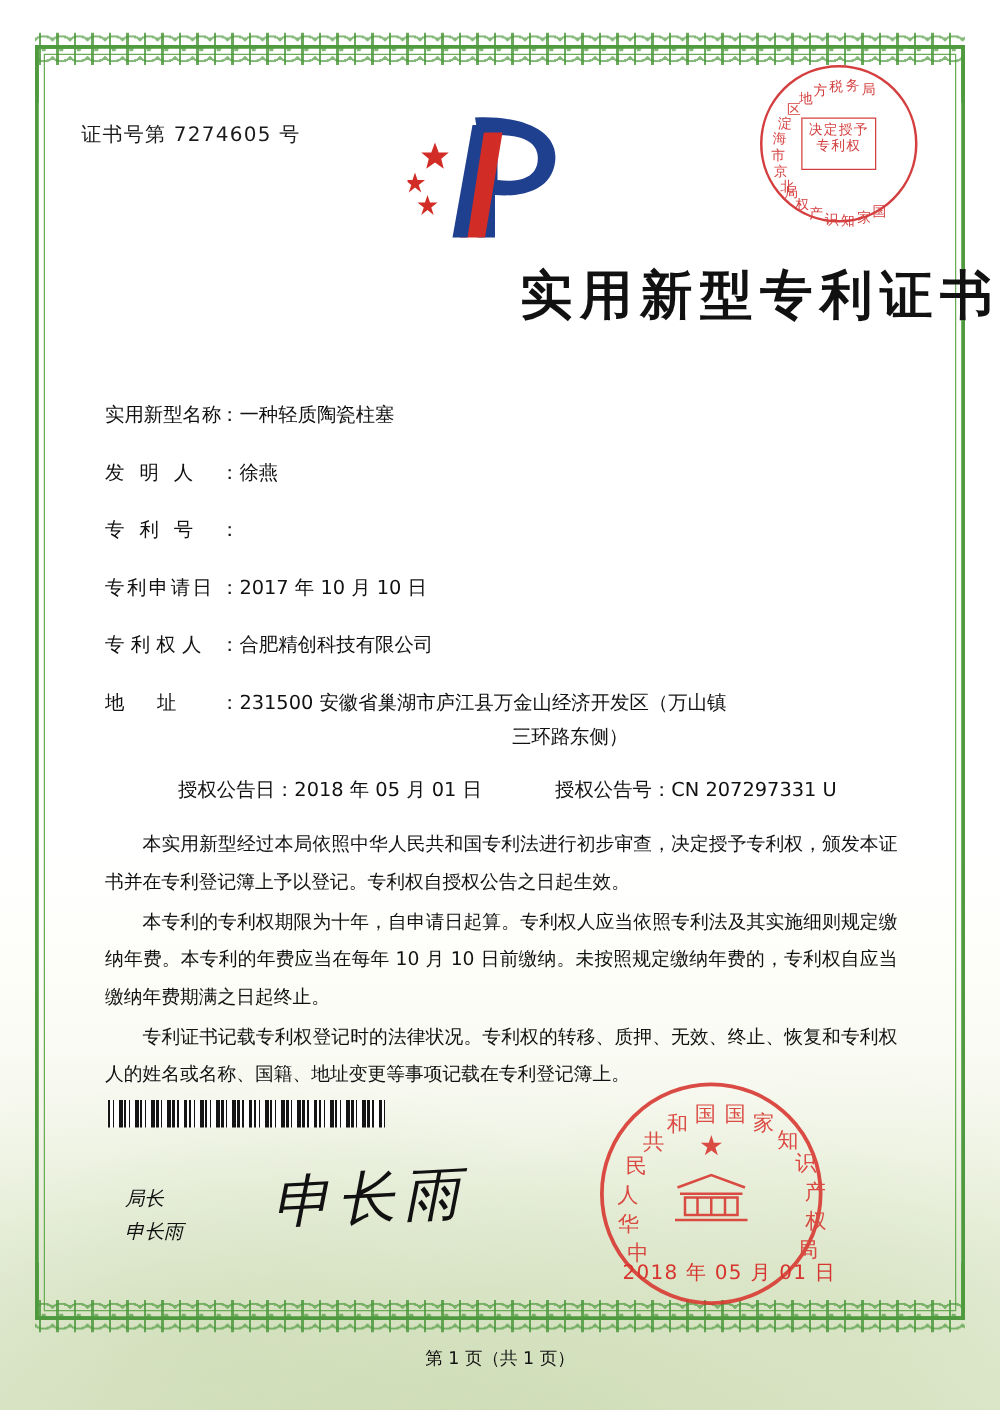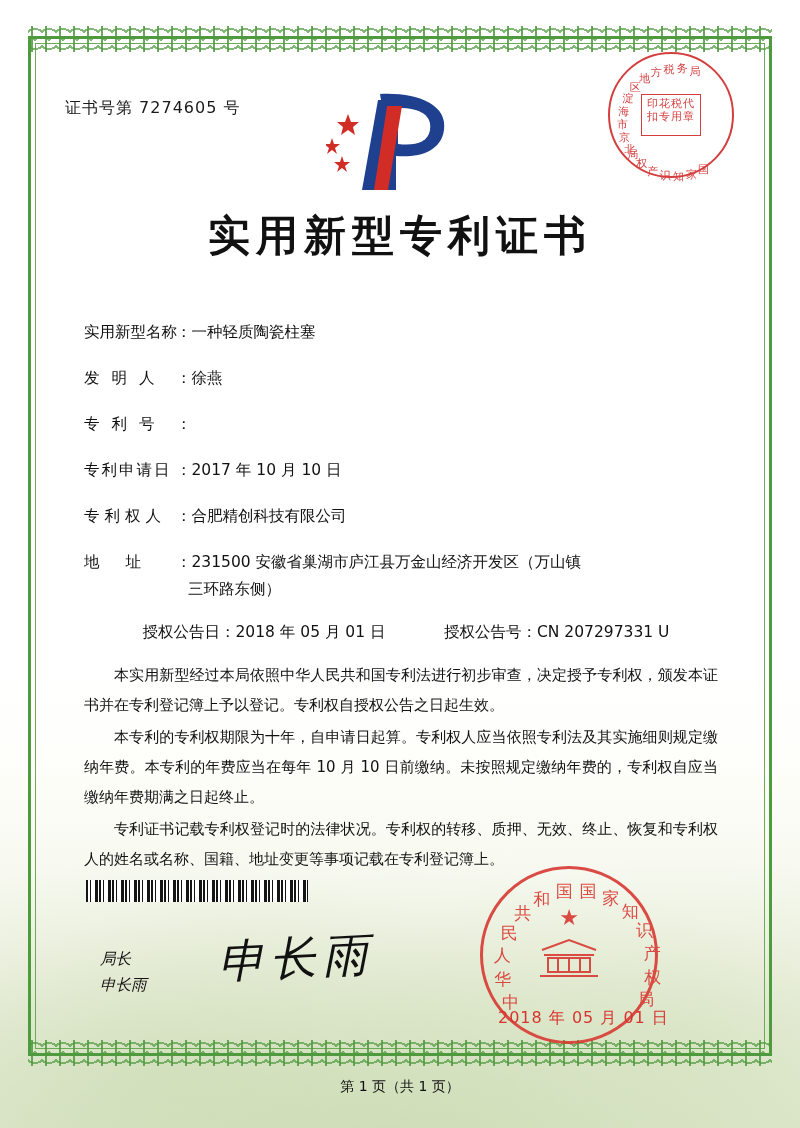--- a/index.html
+++ b/index.html
@@ -105,21 +105,21 @@
     left: 326px;
     top: 86px;
     width: 130px;
     height: 110px;
   }
   .title {
     position: absolute;
     left: 0;
     right: 0;
     top: 208px;
-    text-align: center;
+    text-align: right;
     font-size: 42px;
     font-weight: bold;
     letter-spacing: 6px;
     color: #111111;
     font-family: "DejaVu Sans", "Liberation Sans", sans-serif;
   }
 
   
   .stamp-tax {
     position: absolute;
@@ -216,20 +216,21 @@
     flex: 0 0 12px;
   }
   .field-value {
     flex: 1 1 auto;
     white-space: normal;
   }
   .field-value.addr-2 {
     margin-top: 6px;
     margin-left: 104px;
     white-space: nowrap;
+    text-align: center;
   }
   .row-two-col {
     display: flex;
     margin-bottom: 10px;
   }
   .col-left { width: 360px; text-align: center; }
   .col-right { flex: 1 1 auto; }
 
   
   .body-text {
@@ -356,21 +357,21 @@
       <span style="transform: rotate(6deg) translate(0,-54px) rotate(-6deg);">务</span>
       <span style="transform: rotate(20deg) translate(0,-54px) rotate(-20deg);">局</span>
       <span style="transform: rotate(150deg) translate(0,-54px) rotate(-150deg);">国</span>
       <span style="transform: rotate(164deg) translate(0,-54px) rotate(-164deg);">家</span>
       <span style="transform: rotate(178deg) translate(0,-54px) rotate(-178deg);">知</span>
       <span style="transform: rotate(192deg) translate(0,-54px) rotate(-192deg);">识</span>
       <span style="transform: rotate(206deg) translate(0,-54px) rotate(-206deg);">产</span>
       <span style="transform: rotate(220deg) translate(0,-54px) rotate(-220deg);">权</span>
       <span style="transform: rotate(234deg) translate(0,-54px) rotate(-234deg);">局</span>
     </div>
-    <div class="inner-box">印花税代扣专用章</div>
+    <div class="inner-box">决定授予专利权</div>
   </div>
 
   <div class="title">实用新型专利证书</div>
 
   <div class="fields">
 
     <div class="field-row">
       <div class="field-label spread">实用新型名称</div>
       <div class="field-colon">：</div>
       <div class="field-value">一种轻质陶瓷柱塞</div>

